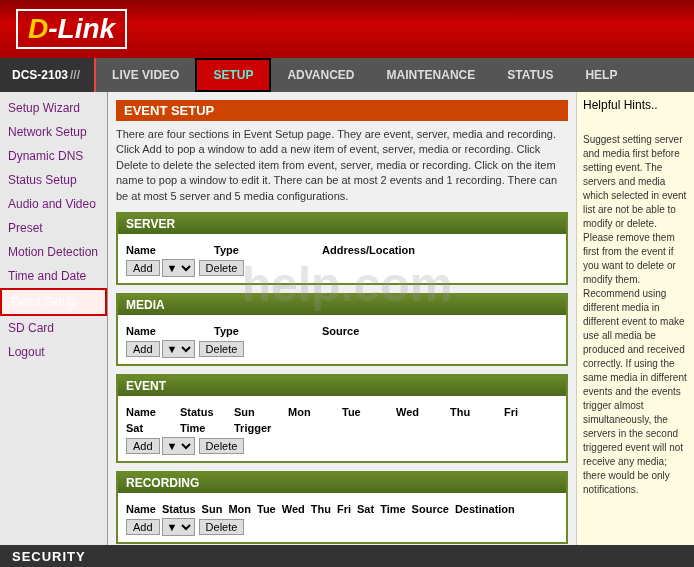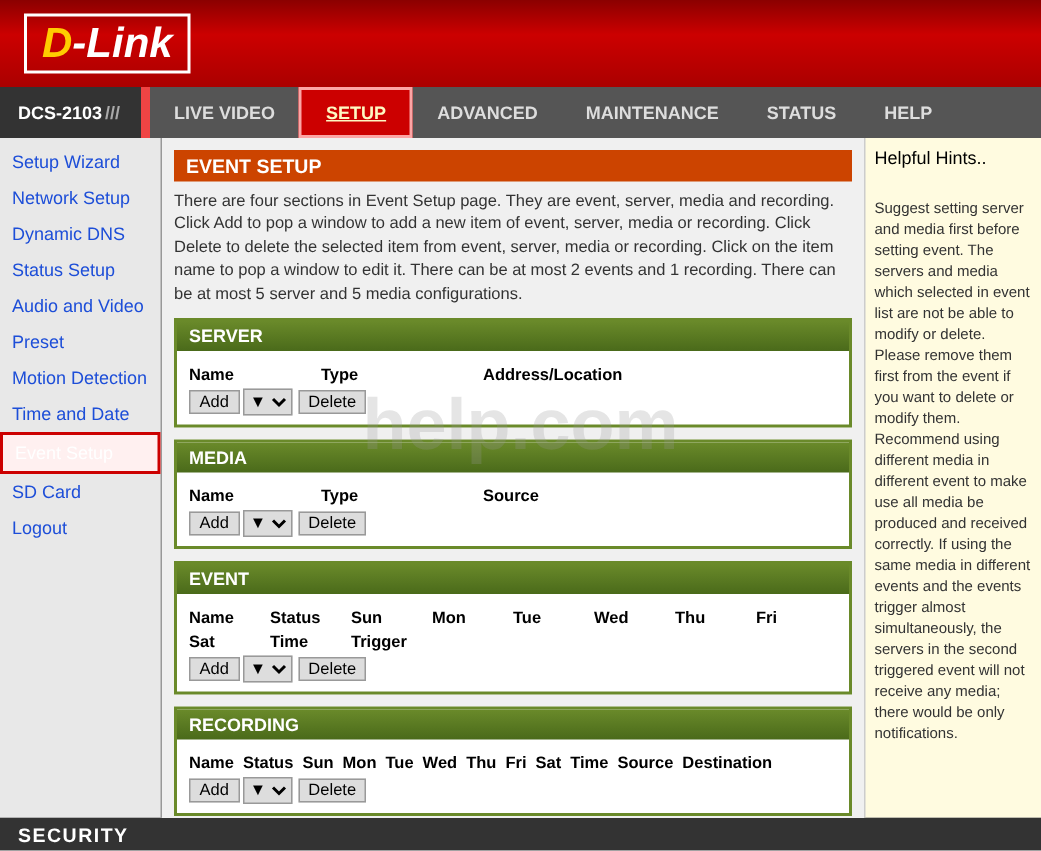--- a/index.html
+++ b/index.html
@@ -8,31 +8,31 @@
     
     .top-bar { background: #1a1a1a; color: #ccc; font-size: 11px; padding: 2px 8px; display: flex; justify-content: space-between; }
 
     
     .header { background: linear-gradient(180deg, #8b0000 0%, #cc0000 40%, #aa0000 100%); height: 58px; display: flex; align-items: center; padding: 0 16px; }
     .dlink-logo { color: white; font-size: 28px; font-weight: bold; font-style: italic; border: 2px solid white; padding: 2px 10px; }
     .dlink-logo span { color: #ffcc00; }
 
     
     .nav-bar { background: #555; display: flex; align-items: stretch; height: 34px; }
-    .nav-model { background: #333; color: white; font-size: 12px; padding: 0 12px; display: flex; align-items: center; font-weight: bold; border-right: 6px solid #ef4444; }
+    .nav-model { background: #333; color: white; font-size: 12px; padding: 0 12px; display: flex; align-items: center; font-weight: bold; border-right: 2px solid #ef4444; }
     .nav-slash { color: #aaa; margin: 0 2px; }
     .nav-item { color: #ddd; font-size: 12px; padding: 12px 16px; display: flex; align-items: center; cursor: pointer; text-transform: uppercase; font-weight: bold; }
-    .nav-item.active { background: #cc0000; color: #fef9c3; border: 2px solid #fca5a5; text-decoration: underline; }
+    .nav-item.active { background: #cc0000; color: #5eead4; border: 2px solid #000000; }
 
     
     .main-layout { display: flex; height: calc(567px - 58px - 34px - 22px); }
 
     
     .sidebar { width: 108px; background: #e8e8e8; border-right: 1px solid #999; padding-top: 4px; }
-    .sidebar-item { padding: 5px 8px; font-size: 12px; color: #1d4ed8; cursor: pointer; }
+    .sidebar-item { padding: 5px 8px; font-size: 12px; color: #701a75; cursor: pointer; }
     .sidebar-item.active { background: #cc0000; color: white; }
     .sidebar-item.highlighted { border: 2px solid #cc0000; background: #fff0f0; }
 
     
     .content { flex: 1; background: #f0f0f0; padding: 8px; overflow-y: auto; }
 
     
     .section-title { background: linear-gradient(180deg, #6a8a2a 0%, #4a6a1a 100%); color: white; font-weight: bold; font-size: 12px; padding: 3px 8px; margin-bottom: 4px; }
     .section-box { border: 2px solid #6a8a2a; margin-bottom: 8px; background: white; }
     .section-inner { padding: 6px 8px; }

